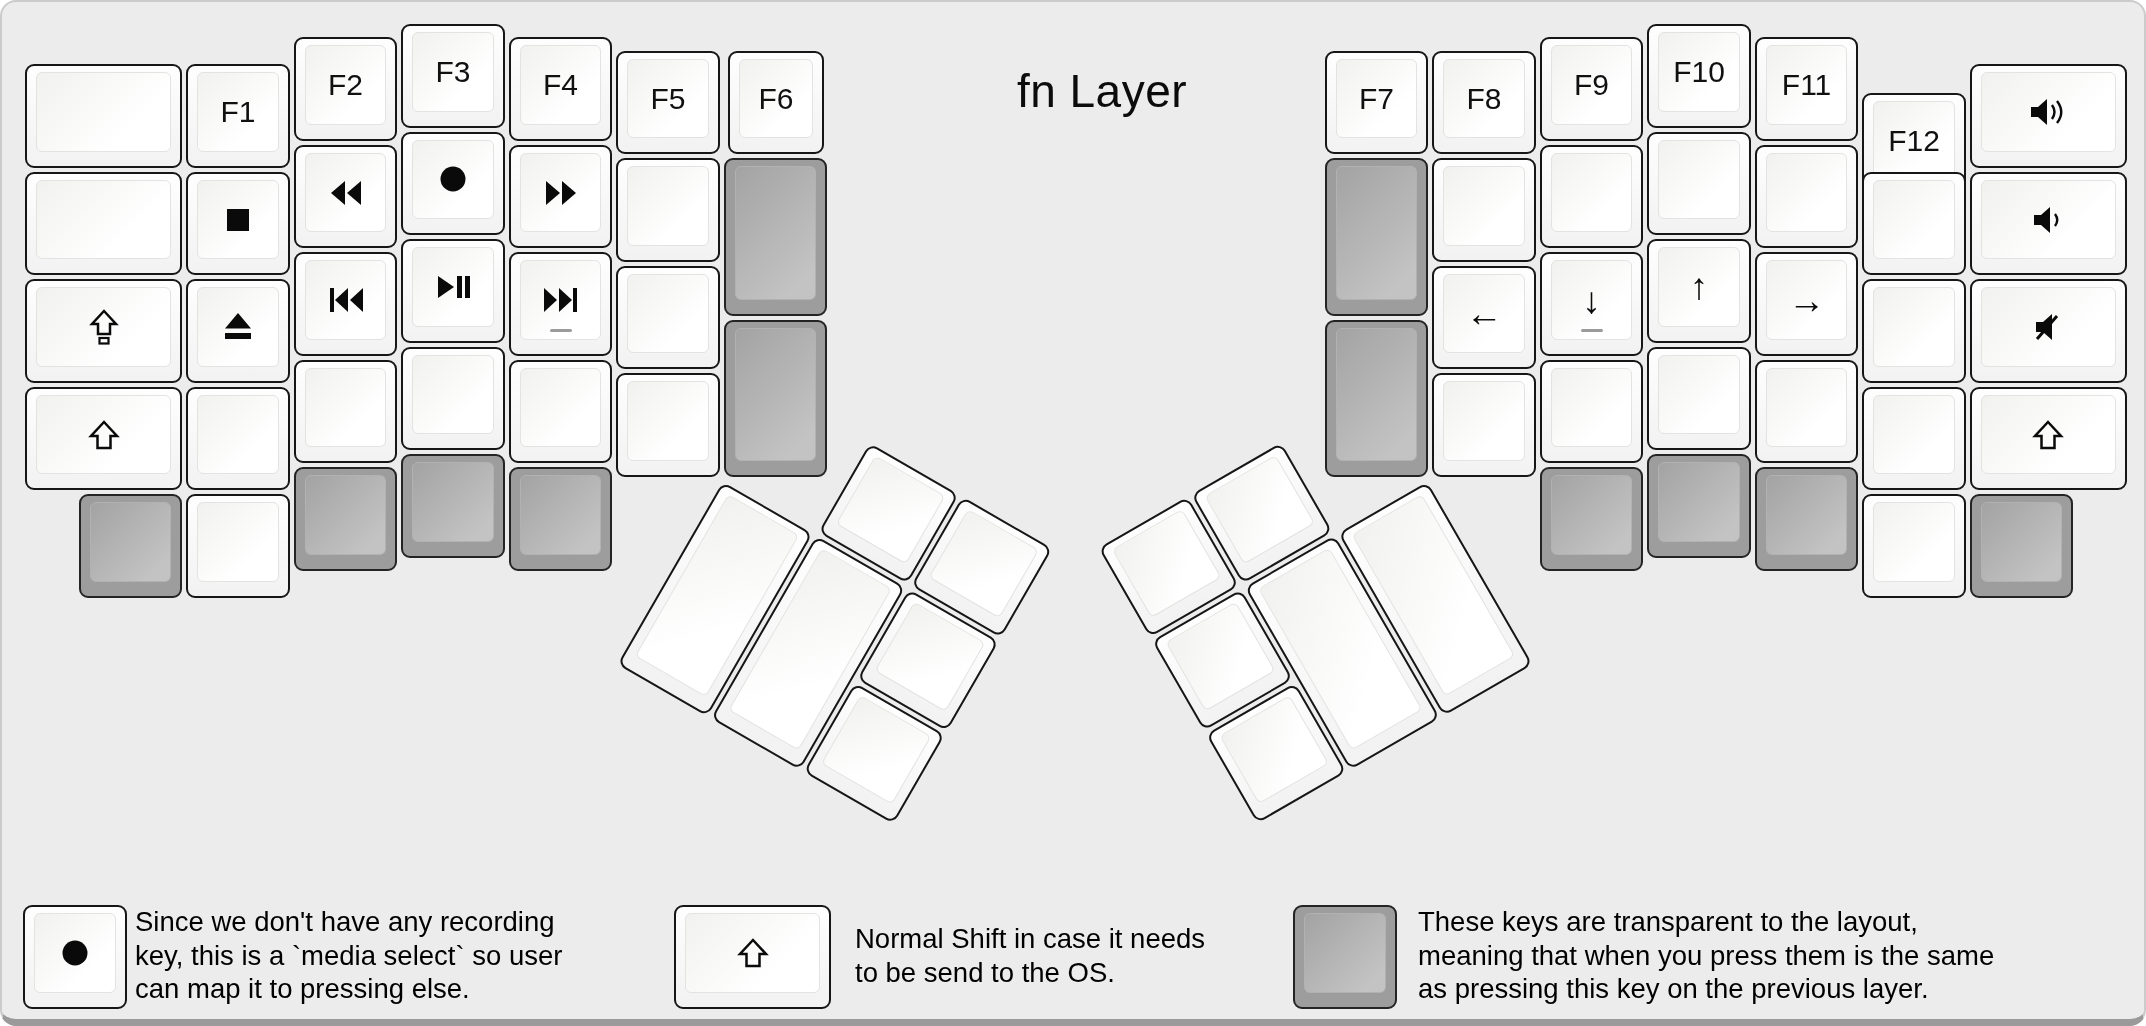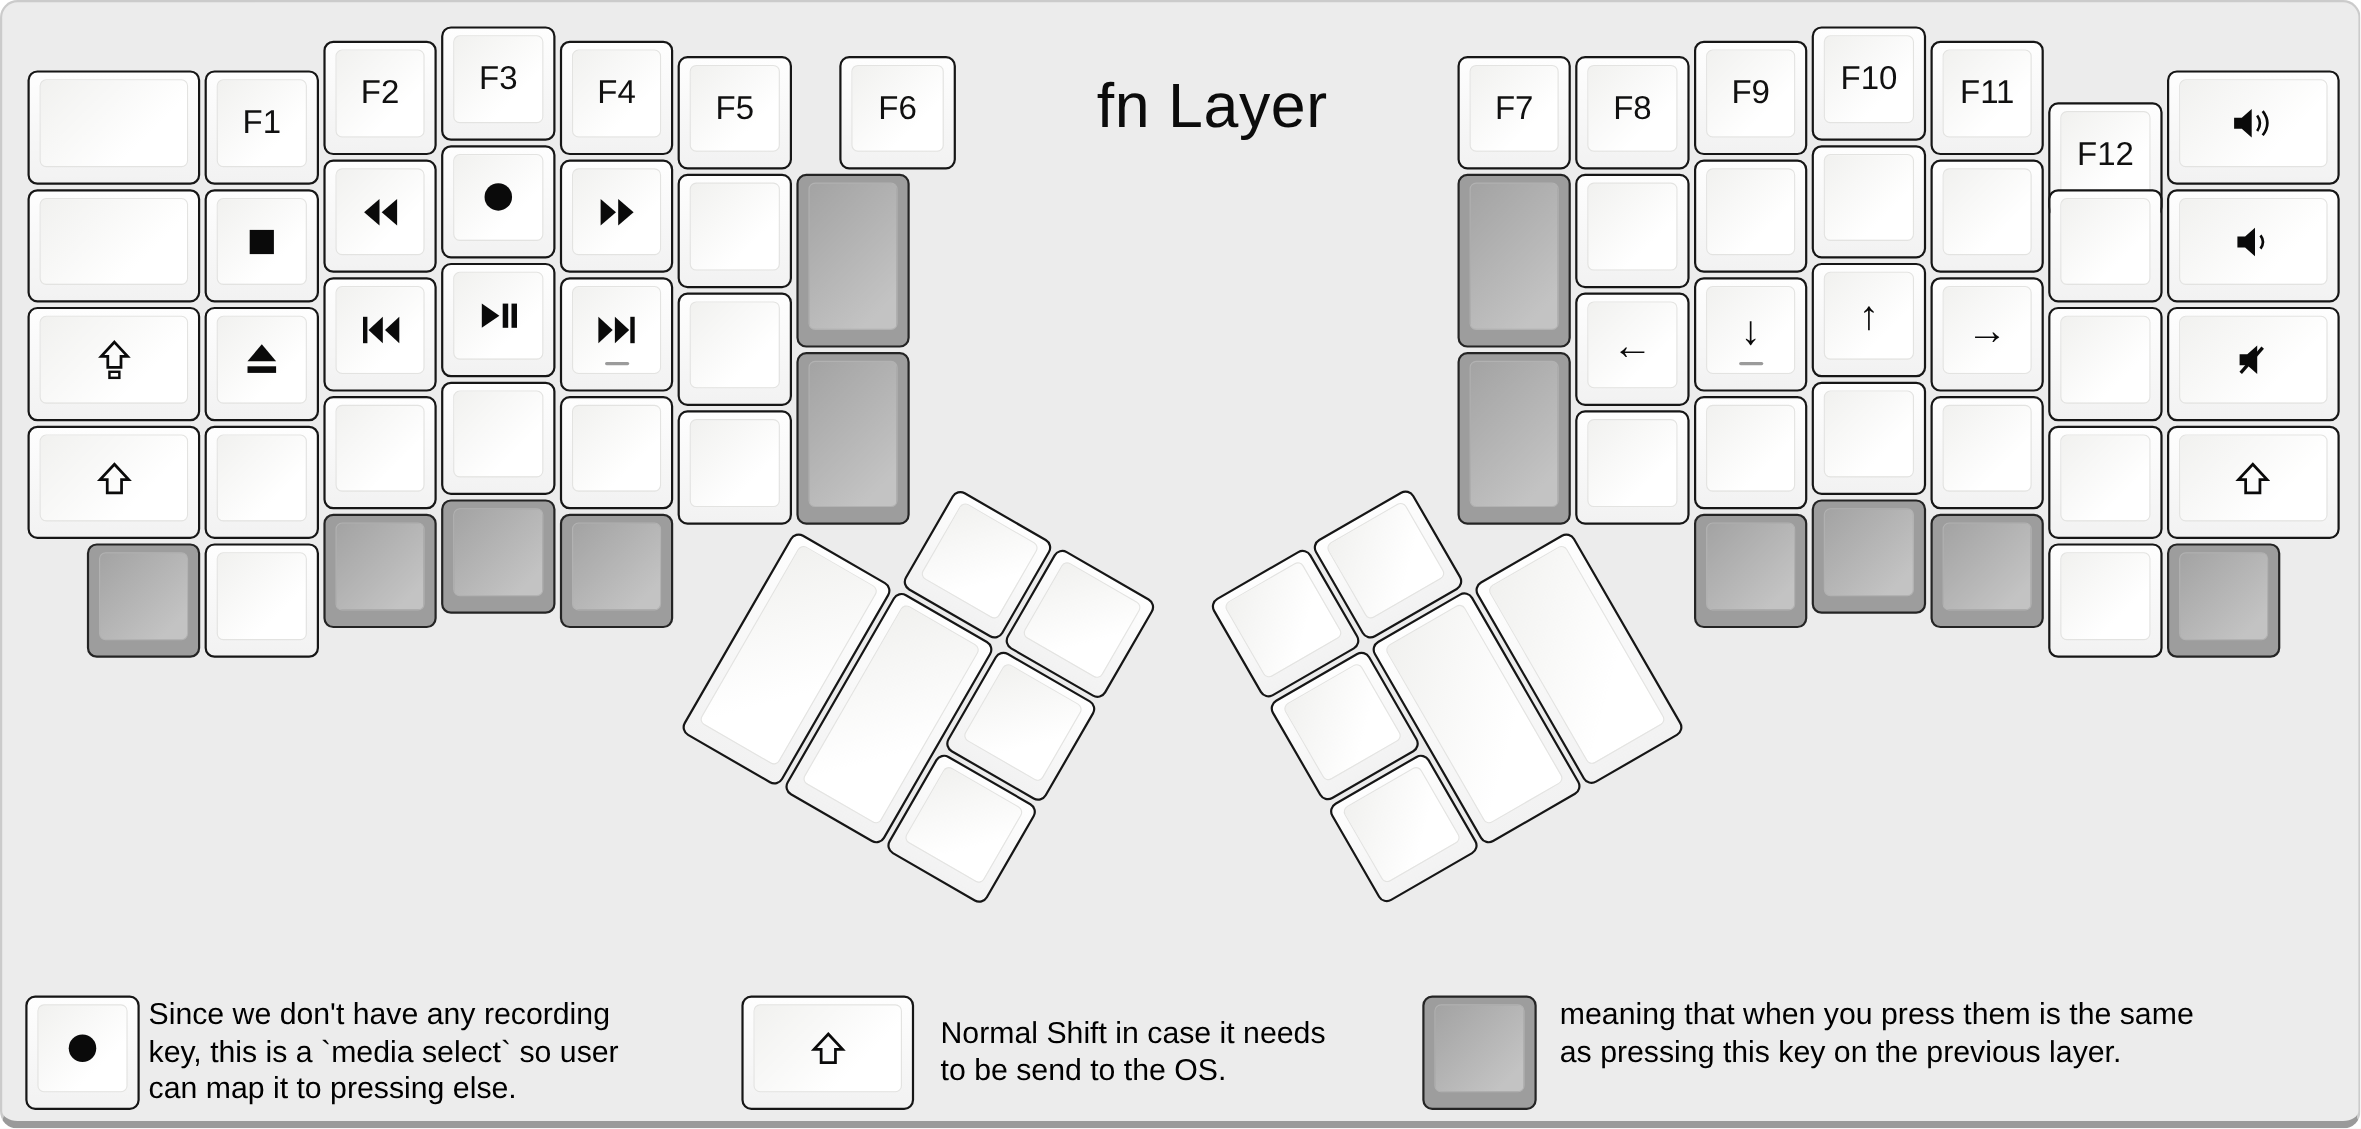--- a/index.html
+++ b/index.html
@@ -4,21 +4,21 @@
 <style>
   html,body{margin:0;padding:0;background:#ffffff;}
   .stage{
     position:relative;width:2146px;height:1026px;box-sizing:border-box;
     background:#ececec;border:2px solid #cbcbcb;border-bottom:7px solid #9a9a9a;
     border-radius:16px;overflow:hidden;
     font-family:"Liberation Sans","DejaVu Sans",sans-serif;
   }
   .page-title{
     position:absolute;left:960px;top:66px;width:280px;text-align:center;
-    font-size:57px;line-height:1;color:#0c0c0c;letter-spacing:0.5px;
+    font-size:46px;line-height:1;color:#0c0c0c;letter-spacing:0.5px;
   }
   .key{
     position:absolute;box-sizing:border-box;
     background:linear-gradient(180deg,#fefefe,#f2f2f2);
     border:2px solid #161616;border-radius:9px;
   }
   .key.gray{
     background:#9d9d9d;border-color:#242424;
   }
   .keytop{
@@ -208,21 +208,21 @@
       </div>
       <div class="key" style="left: 614.3px; top: 156.4px; width: 103.5px; height: 103.5px;">
         <div class="keytop"></div>
       </div>
       <div class="key" style="left: 614.3px; top: 263.9px; width: 103.5px; height: 103.5px;">
         <div class="keytop"></div>
       </div>
       <div class="key" style="left: 614.3px; top: 371.4px; width: 103.5px; height: 103.5px;">
         <div class="keytop"></div>
       </div>
-      <div class="key" style="left: 761px; top: 48.9px; width: 106px; height: 103.5px;">
+      <div class="key" style="left: 726px; top: 48.9px; width: 96px; height: 103.5px;">
         <div class="keytop">
           <span class="klabel">F6</span>
         </div>
       </div>
       <div class="key gray" style="left: 721.8px; top: 156.4px; width: 103.5px; height: 157.25px;">
         <div class="keytop"></div>
       </div>
       <div class="key gray" style="left: 721.8px; top: 317.7px; width: 103.5px; height: 157.25px;">
         <div class="keytop"></div>
       </div>
@@ -439,16 +439,17 @@
       </div>
     </div>
     <div class="legend-text" style="left: 853px; top: 920px;">
       <div>Normal Shift in case it needs</div>
       <div>to be send to the OS.</div>
     </div>
     <div class="key gray" style="left: 1291px; top: 903px; width: 103.5px; height: 103.5px;">
       <div class="keytop"></div>
     </div>
     <div class="legend-text" style="left: 1416px; top: 903px;">
+      <div>These keys are transparent to the layout,</div>
       <div>meaning that when you press them is the same</div>
       <div>as pressing this key on the previous layer.</div>
     </div>
   </div>
 
 </body></html>

